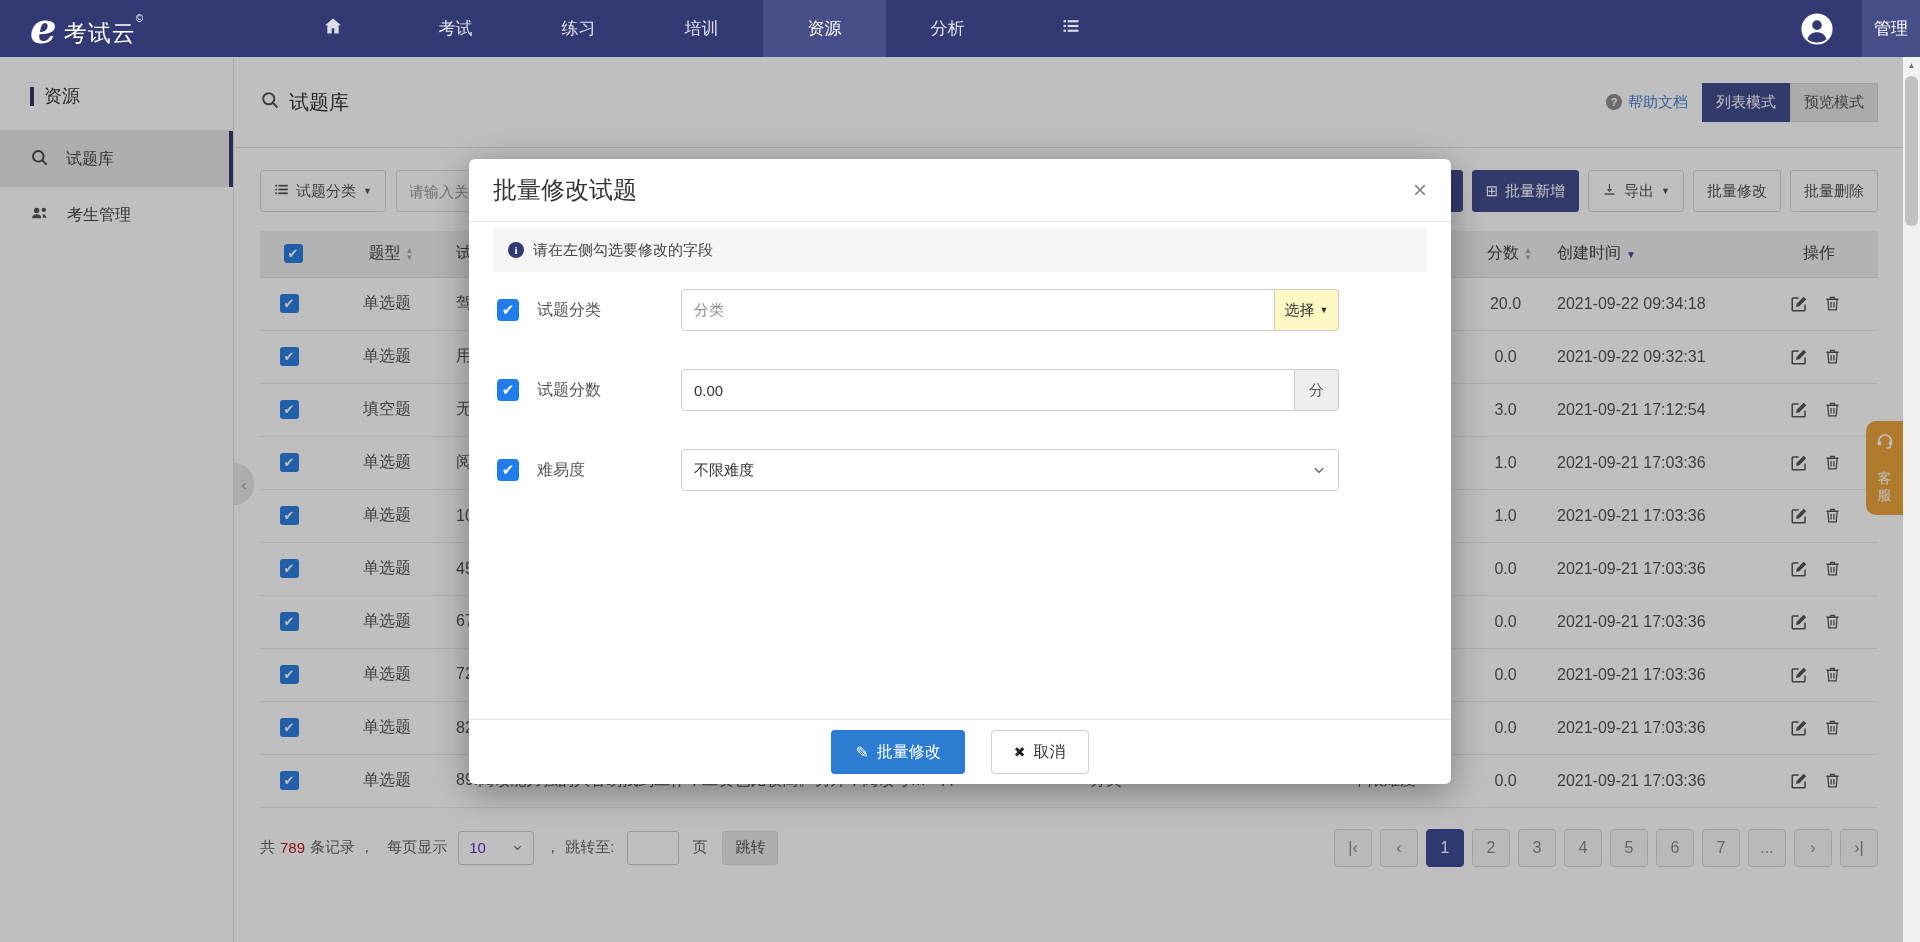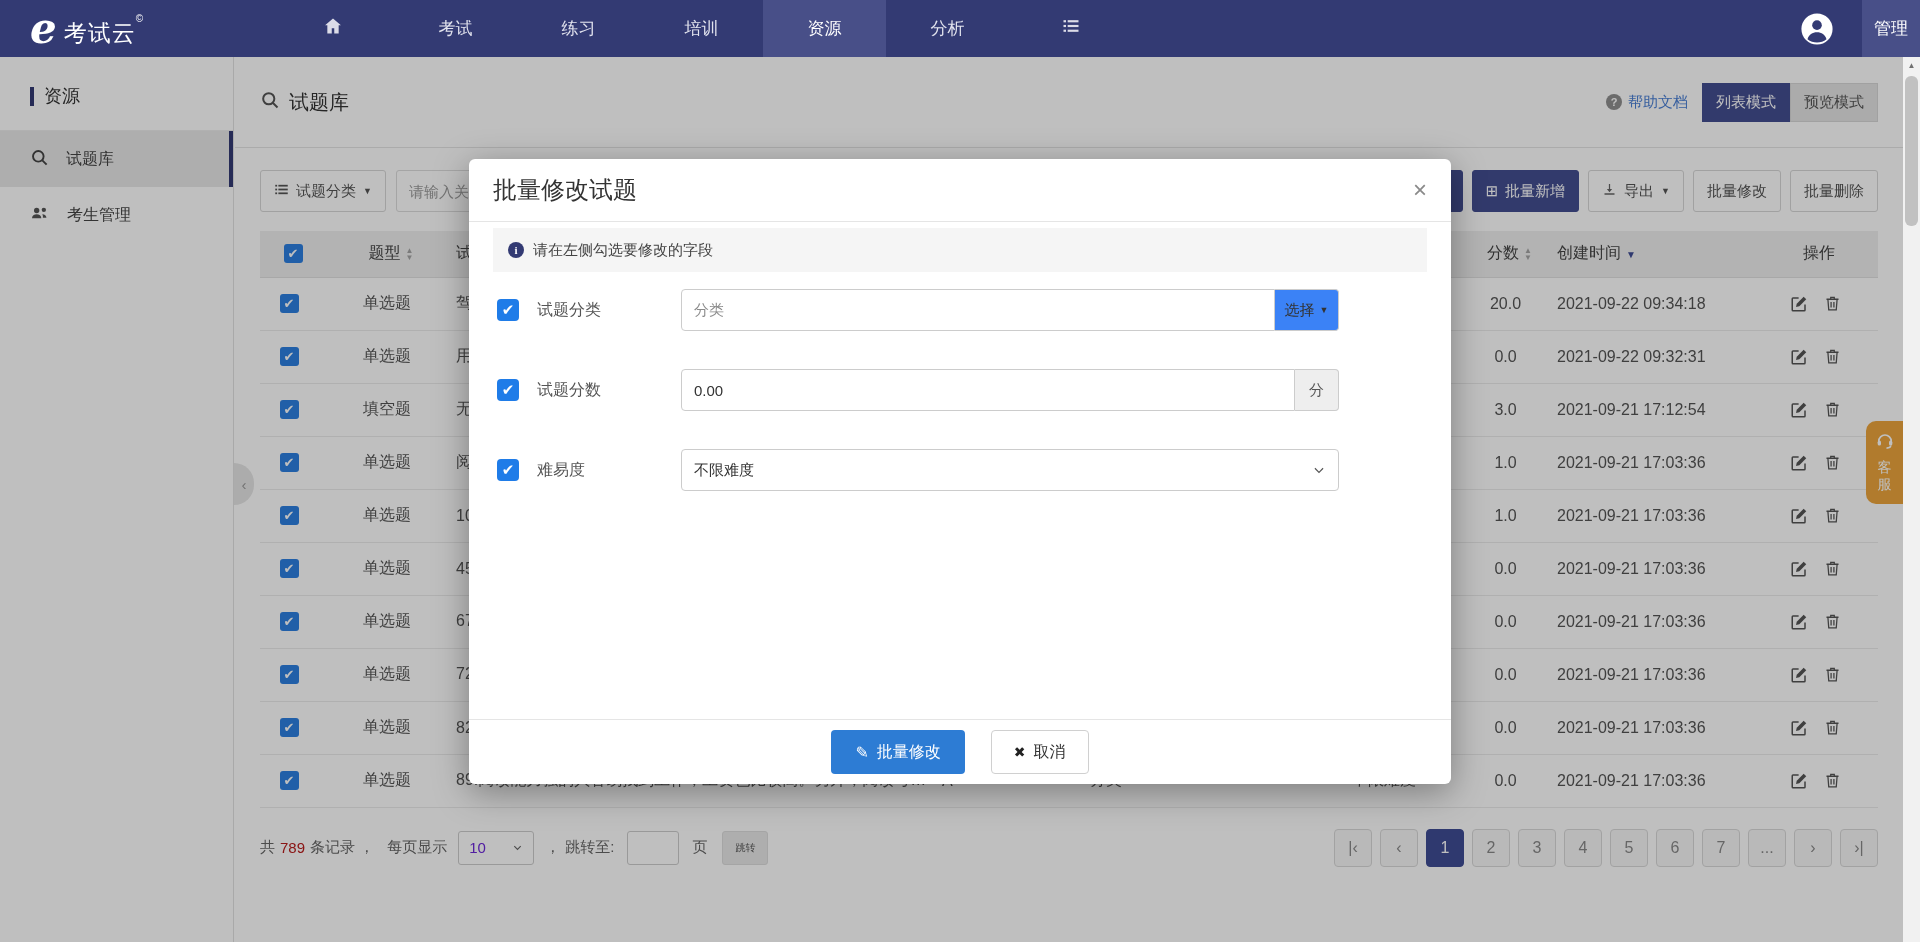--- a/index.html
+++ b/index.html
@@ -59,49 +59,49 @@
   .sort-down { color:#3f4c94; font-size:10px; margin-left:5px; }
   .checkbox { display:inline-flex; align-items:center; justify-content:center; width:19px; height:19px; border-radius:3px; background:#2d7fe0; color:#fff; font-size:13px; cursor:pointer; }
   .ops { display:flex; align-items:center; justify-content:center; gap:16px; }
   .op { cursor:pointer; display:inline-flex; }
 
   .table-footer { display:flex; align-items:center; margin:21px 25px 0; }
   .records { display:flex; align-items:center; gap:5px; font-size:15px; color:#666; }
   .rec-count { color:#b91c1c; }
   .mini-select { width:76px; height:34px; border:1px solid #ccc; border-radius:3px; display:flex; align-items:center; justify-content:space-between; padding:0 10px; color:#6d28d9; margin:0 6px; cursor:pointer; }
   .jump-input { width:52px; height:34px; border:1px solid #ccc; border-radius:3px; margin:0 8px; padding:0 6px; font-size:15px; }
-  .jump-btn { height:34px; padding:0 12px; background:#e8e8e8; border:1px solid #dcdcdc; border-radius:3px; color:#555; font-size:10px; margin-left:10px; cursor:pointer; }
+  .jump-btn { height:34px; padding:0 12px; background:#e8e8e8; border:1px solid #dcdcdc; border-radius:3px; color:#555; font-size:15px; margin-left:10px; cursor:pointer; }
   .pager { margin-left:auto; display:flex; gap:8px; }
   .page-btn { min-width:38px; height:38px; padding:0 9px; border:1px solid #d9d9d9; border-radius:4px; background:#f7f7f7; color:#898989; font-size:16px; display:flex; align-items:center; justify-content:center; cursor:pointer; font-family:"Liberation Sans", sans-serif; }
   .page-btn.active { background:#3f4c94; border-color:#3f4c94; color:#fff; }
 
   
   .scrollbar { position:absolute; top:57px; right:0; width:17px; height:885px; background:#f1f1f1; z-index:12; }
   .scroll-up { height:17px; display:flex; align-items:center; justify-content:center; font-size:8px; color:#707070; }
   .scroll-thumb { position:absolute; top:19px; left:2px; width:13px; height:150px; background:#c1c1c1; border-radius:6px; }
-  .support-widget { position:absolute; right:17px; top:421px; width:37px; padding:9px 0 11px; background:#eca53c; border-radius:10px 0 0 10px; z-index:5; display:flex; flex-direction:column; align-items:center; gap:5px; cursor:pointer; }
+  .support-widget { position:absolute; right:17px; top:421px; width:37px; padding:9px 0 11px; background:#eca53c; border-radius:10px 0 0 10px; z-index:5; display:flex; flex-direction:column; align-items:center; gap:16px; cursor:pointer; }
   .support-label { width:16px; color:#fff; font-size:14px; line-height:17px; text-align:center; word-break:break-all; }
 
   
   .backdrop { position:absolute; top:57px; left:0; width:1903px; height:885px; background:rgba(0,0,0,0.25); z-index:10; }
   .modal { position:absolute; left:469px; top:159px; width:982px; height:625px; background:#fff; border-radius:6px; box-shadow:0 8px 35px rgba(0,0,0,0.35); z-index:20; display:flex; flex-direction:column; }
   .modal-header { height:63px; display:flex; align-items:center; padding:0 24px; border-bottom:1px solid #e5e5e5; }
   .modal-title { font-size:24px; color:#333; }
   .modal-close { margin-left:auto; font-size:24px; color:#8a8a8a; cursor:pointer; line-height:1; }
   .modal-body { flex:1; padding:6px 24px 0; }
   .info-bar { background:#f5f5f5; height:44px; display:flex; align-items:center; gap:9px; padding:0 15px; font-size:15px; color:#444; }
   .info-icon { width:16px; height:16px; border-radius:50%; background:#333a73; color:#fff; font-size:11px; font-weight:bold; font-family:"Liberation Serif", serif; display:flex; align-items:center; justify-content:center; flex:none; }
   .field-row { display:flex; align-items:center; }
   .fr1 { margin-top:17px; } .fr2 { margin-top:38px; } .fr3 { margin-top:38px; }
   .f-check { width:22px; height:22px; border-radius:4px; background:#1f7ce8; color:#fff; font-size:15px; display:flex; align-items:center; justify-content:center; margin-left:4px; cursor:pointer; flex:none; }
   .f-label { width:144px; margin-left:18px; font-size:16px; color:#555; }
   .f-control { width:658px; display:flex; align-items:stretch; }
   .f-input { flex:1; height:42px; border:1px solid #ccc; border-radius:4px 0 0 4px; padding:0 12px; font-size:15px; color:#333; font-family:"Liberation Sans", sans-serif; min-width:0; }
   .f-input.muted { color:#8b8b8b; }
-  .f-append-btn { width:64px; border:1px solid #ccc; border-left:none; border-radius:0 4px 4px 0; background:#3b82f6; color:#333; font-size:15px; display:flex; align-items:center; justify-content:center; gap:5px; cursor:pointer; }
+  .f-append-btn { width:64px; border:1px solid #ccc; border-left:none; border-radius:0 4px 4px 0; background:#fef9c3; color:#333; font-size:15px; display:flex; align-items:center; justify-content:center; gap:5px; cursor:pointer; }
   .f-append-addon { width:44px; border:1px solid #ccc; border-left:none; border-radius:0 4px 4px 0; background:#eee; color:#555; font-size:15px; display:flex; align-items:center; justify-content:center; }
   .f-select { position:relative; width:658px; height:42px; border:1px solid #ccc; border-radius:4px; display:flex; align-items:center; padding:0 12px; font-size:15px; color:#333; cursor:pointer; }
   .f-select .chev { position:absolute; right:12px; top:13px; }
   .modal-footer { height:65px; border-top:1px solid #e5e5e5; display:flex; align-items:center; justify-content:center; gap:26px; }
   .btn-primary { display:flex; align-items:center; gap:8px; background:#2d7cd4; color:#fff; border:none; border-radius:4px; height:44px; padding:0 24px; font-size:16px; cursor:pointer; font-family:"Liberation Sans", sans-serif; }
   .btn-cancel { display:flex; align-items:center; gap:8px; background:#fff; color:#333; border:1px solid #d0d0d0; border-radius:4px; height:44px; padding:0 22px; font-size:16px; cursor:pointer; font-family:"Liberation Sans", sans-serif; }
   .x-icon { font-size:14px; color:#222; }
 </style>
 </head>
 <body>

